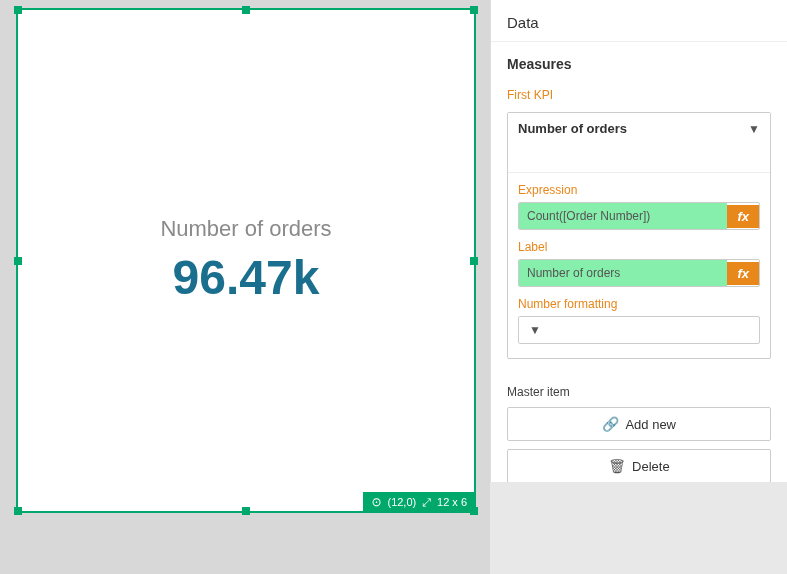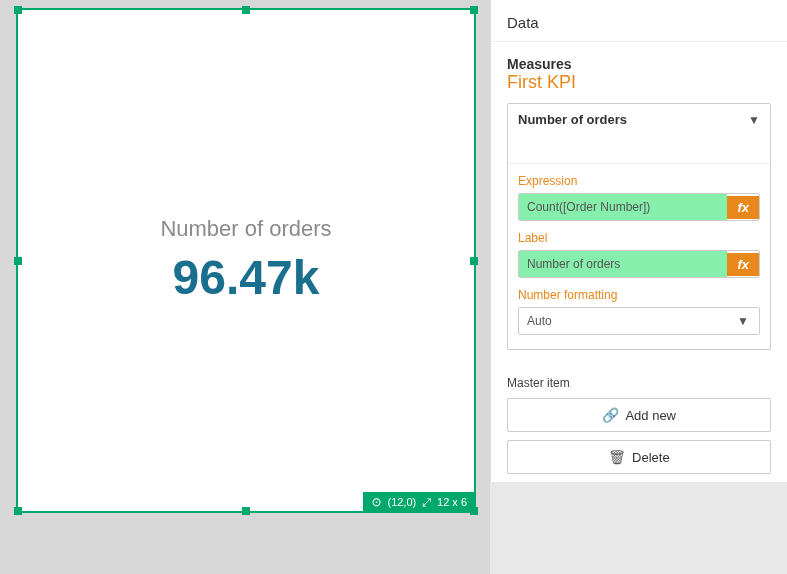--- a/index.html
+++ b/index.html
@@ -105,25 +105,25 @@
     }
 
     .panel-section {
       padding: 14px 16px 0 16px;
     }
 
     .section-title {
       font-size: 14px;
       font-weight: 600;
       color: #333;
-      margin-bottom: 0;
+      margin-bottom: 16px;
     }
 
     .section-subtitle {
-      font-size: 18px;
+      font-size: 12px;
       color: #e8871a;
       margin-bottom: 10px;
     }
 
     
     .accordion-item {
       border: 1px solid #ccc;
       border-radius: 2px;
       margin-bottom: 12px;
     }
@@ -318,26 +318,20 @@
         </div>
 
         <div class="field-label">Label</div>
         <div class="input-row">
           <input type="text" readonly="" value="Number of orders" style="">
           <button class="fx-btn">fx</button>
         </div>
 
         <div class="field-label">Number formatting</div>
         <div class="select-row">
-          <select>
-            <option>Auto</option>
-            <option>Number</option>
-            <option>Money</option>
-            <option>Date</option>
-          </select>
           <span class="dropdown-arrow">▼</span>
         </div>
       </div>
     </div>
   </div>
 
   <div class="master-item-section">
     <div class="master-item-label">Master item</div>
     <button class="add-new-btn">
       <span class="link-icon">🔗</span>

